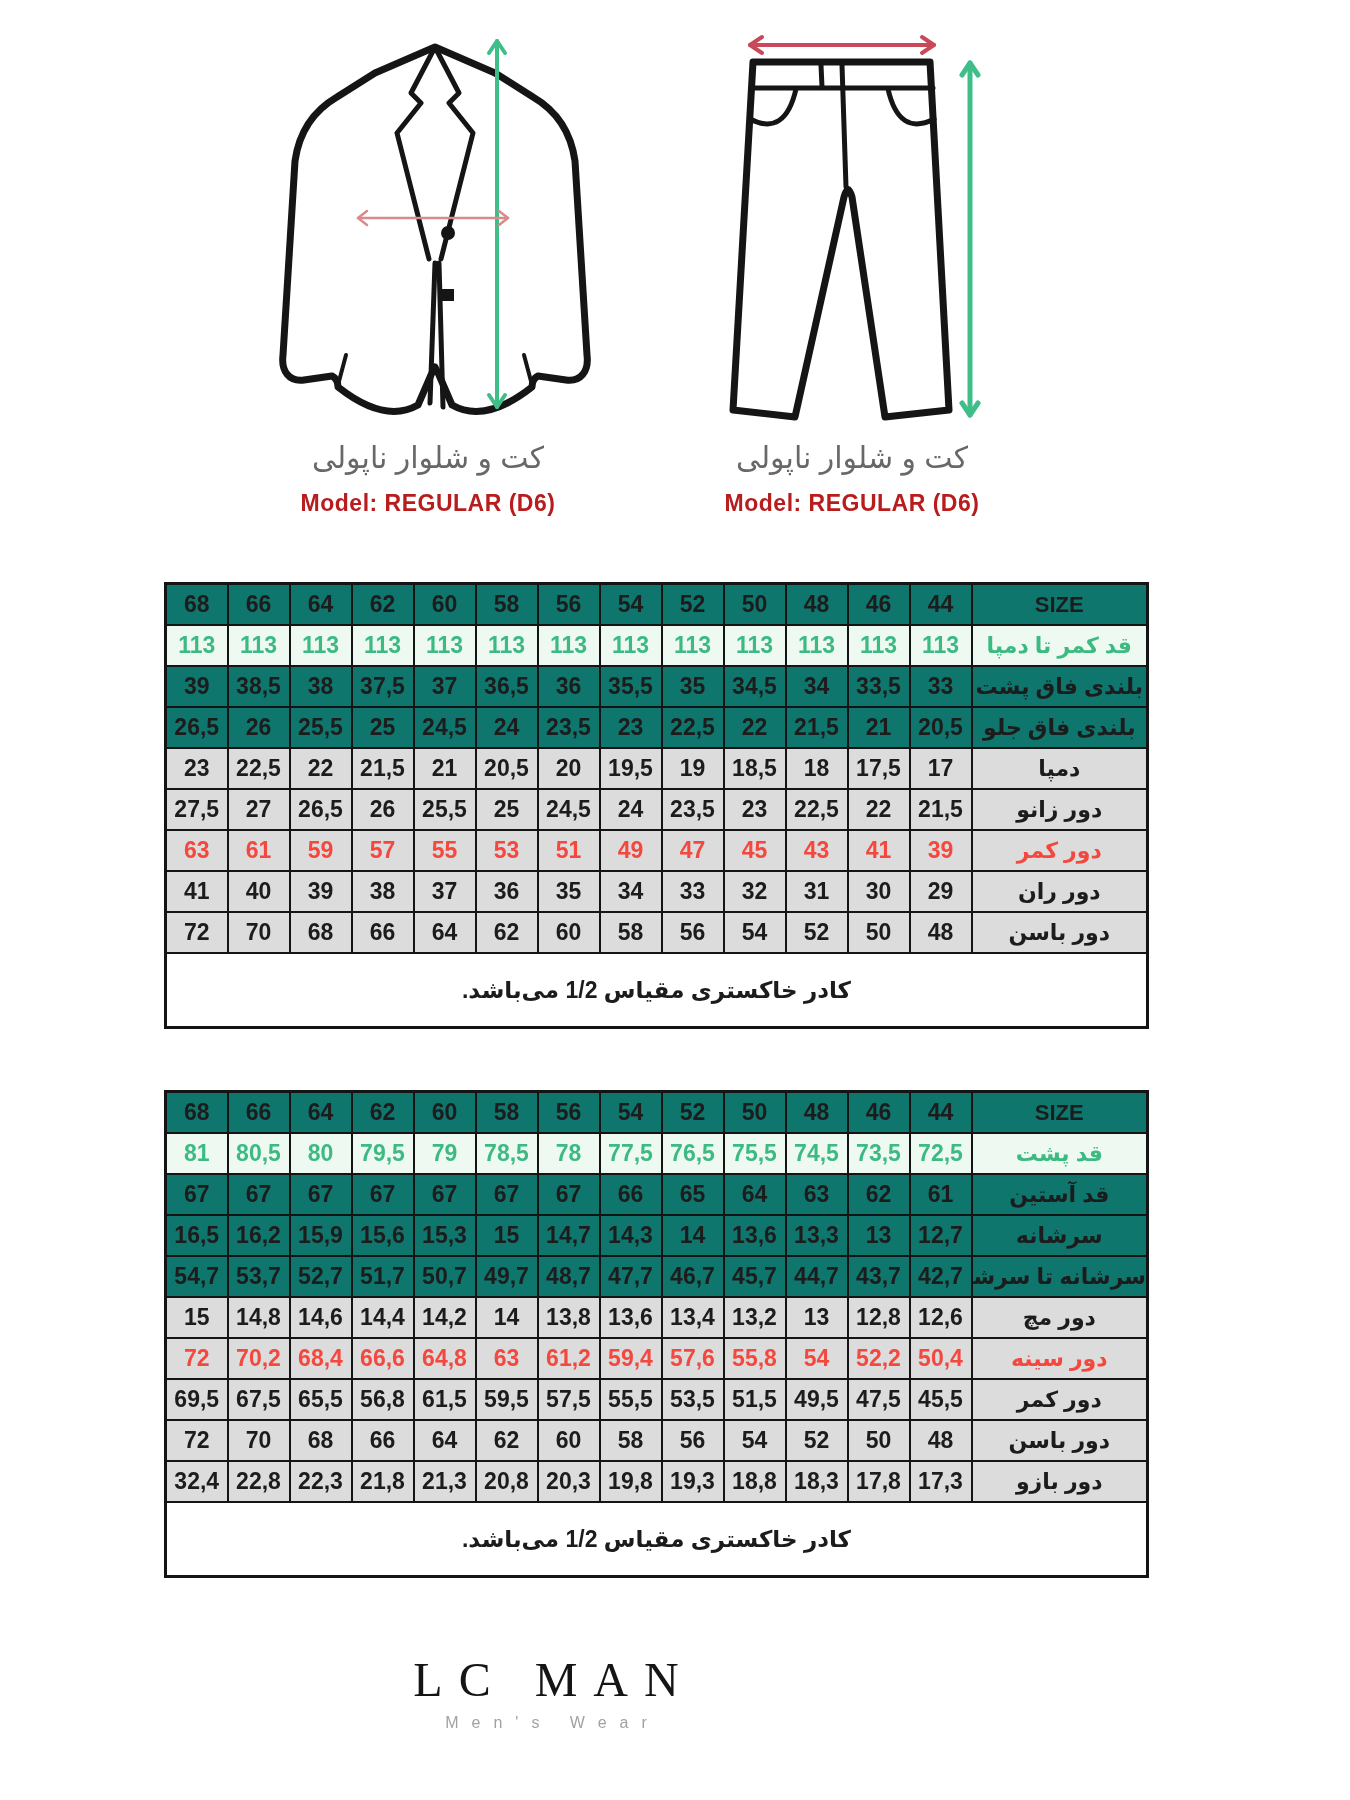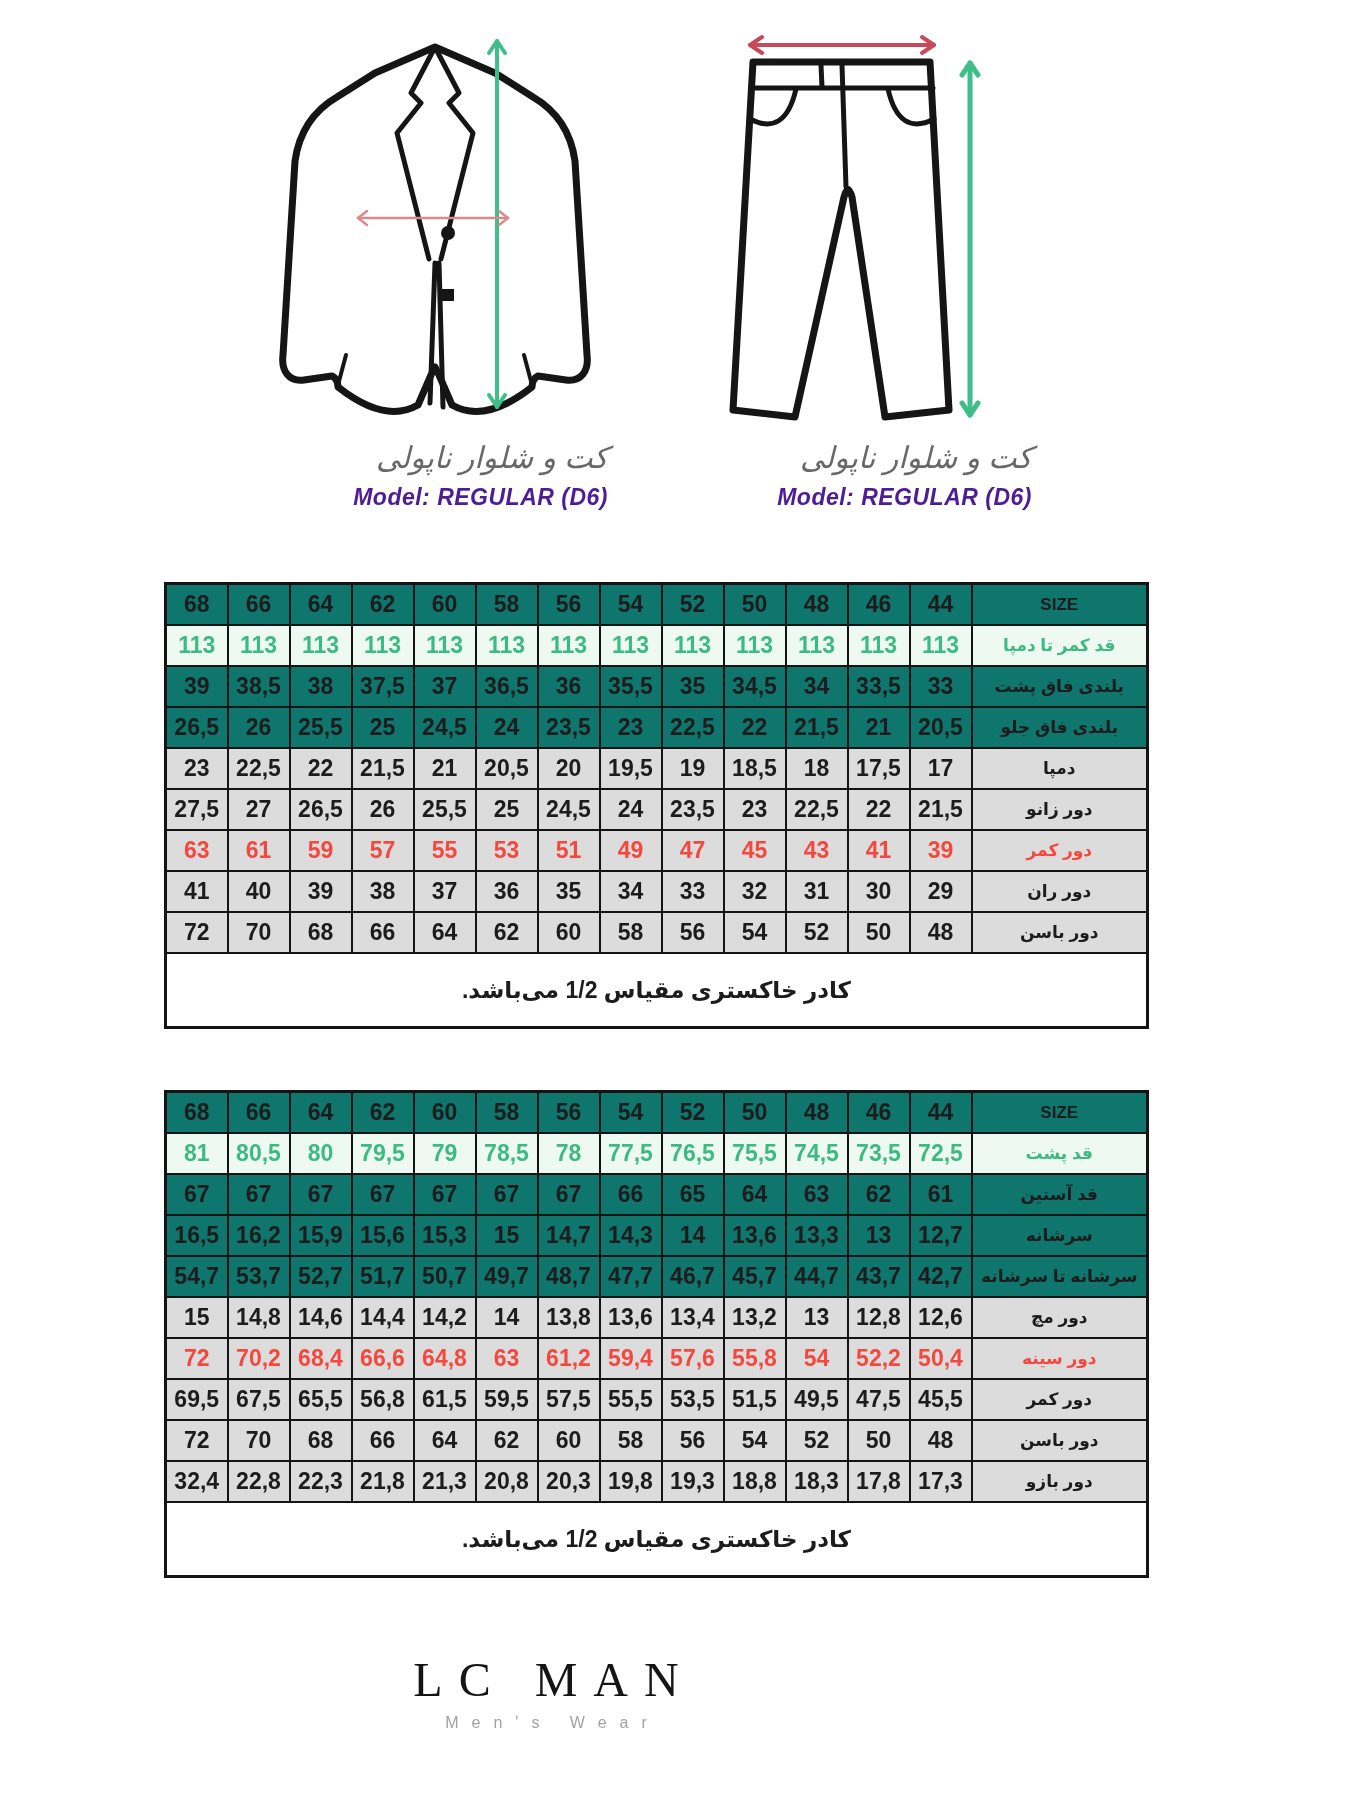--- a/index.html
+++ b/index.html
@@ -3,39 +3,39 @@
 <meta charset="utf-8">
 <style>
   html,body{margin:0;padding:0;}
   body{
     position:relative;width:1350px;height:1800px;background:#ffffff;
     font-family:"Liberation Sans","DejaVu Sans",sans-serif;overflow:hidden;
   }
   .fig{position:absolute;top:25px;}
   #fig-jacket{left:225px;}
   #fig-trousers{left:645px;}
-  .caption{position:absolute;width:360px;text-align:right;font-style:italic;}
+  .caption{position:absolute;width:360px;text-align:center;}
   #cap-jacket{left:248px;top:440px;}
   #cap-trousers{left:672px;top:440px;}
   .cap-fa{font-size:30px;color:#686868;font-weight:500;}
-  .cap-model{font-size:23px;font-weight:bold;color:#4c1d95;margin-top:9px;letter-spacing:.5px;}
+  .cap-model{font-size:23px;font-weight:bold;color:#b91c1c;margin-top:15px;letter-spacing:.5px;}
 
   table.size-table{
     position:absolute;left:164px;width:982px;
     border-collapse:collapse;table-layout:fixed;
     border:3px solid #141414;background:#0f766e;
   }
   #table-1{top:582px;}
   #table-2{top:1090px;}
   .size-table td{
     border:2px solid #141414;height:39px;padding:0;
     text-align:center;vertical-align:middle;overflow:hidden;white-space:nowrap;
   }
   td.num{font-size:23px;font-weight:bold;color:#1c1c1c;}
-  td.label{font-size:17px;font-weight:bold;color:#1c1c1c;}
+  td.label{font-size:22px;font-weight:bold;color:#1c1c1c;}
   td.shade{background:var(--shade);}
   td.green{color:var(--green);background:var(--green_tint);}
   td.red{color:var(--red);}
   td.footnote{height:72px;font-size:23px;font-weight:bold;color:#1c1c1c;background:#fff;}
   col.c-num{width:62px;}
   col.c-label{width:176px;}
 
   .logo{position:absolute;left:0;top:1652px;width:1092px;text-align:center;}
   .logo-title{
     font-family:"Liberation Serif","DejaVu Serif",serif;

